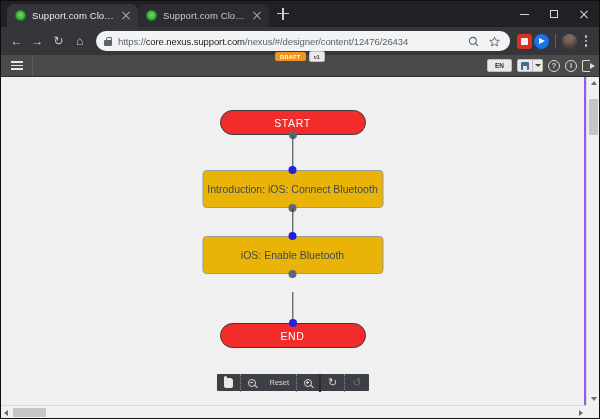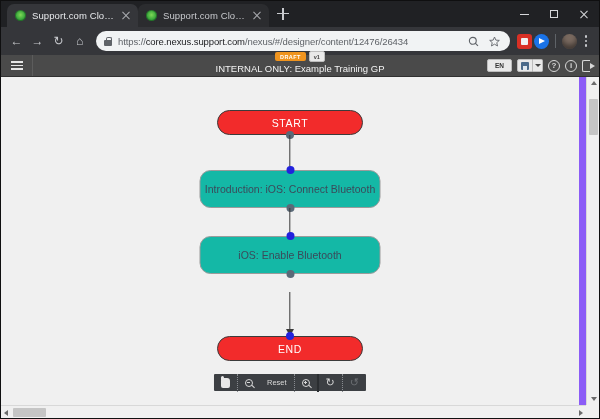--- a/index.html
+++ b/index.html
@@ -107,28 +107,28 @@
   .exit-icon { width: 13px; height: 12px; position: relative; }
   .exit-icon .bx { position: absolute; left: 0; top: 0; width: 8px; height: 12px;
                    border: 1.4px solid #d8d8d8; border-right: none; border-radius: 2px 0 0 2px; }
   .exit-icon .arw { position: absolute; right: 0; top: 3.2px; width: 0; height: 0;
                     border-left: 5px solid #d8d8d8; border-top: 3px solid transparent;
                     border-bottom: 3px solid transparent; }
 
   
   .canvas-wrap { flex: 1; position: relative; background: #f0f0f0; border-top: 1px solid #303030; }
   .canvas { position: absolute; left: 0; top: 0; right: 13px; bottom: 13px;
-            background: #f0f0f0; overflow: hidden; border-right: 7px solid #8b5cf6; }
+            background: #f0f0f0; overflow: hidden; border-right: 2px solid #8b5cf6; }
 
   .node { position: absolute; transform: translateX(-50%); left: 50%; }
   .pill { width: 146px; height: 25px; background: #f22b2b; border: 1px solid #3b3b3b;
           border-radius: 13px; display: flex; align-items: center; justify-content: center;
           color: #fff; font-size: 10.5px; letter-spacing: .6px; }
-  .box { width: 181px; height: 38px; background: #14b8a6; border: 1px solid #9b9b9b;
-         border-radius: 11px; display: flex; align-items: center; justify-content: center;
+  .box { width: 181px; height: 38px; background: #eab308; border: 1px solid #9b9b9b;
+         border-radius: 4px; display: flex; align-items: center; justify-content: center;
          color: #3b4a5a; font-size: 10.5px; }
   .port { position: absolute; left: 50%; width: 8px; height: 8px; border-radius: 50%;
           transform: translate(-50%, -50%); }
   .port.gray { background: #5a6a78; }
   .port.blue { background: #2222dd; }
   .port.bottom { top: 100%; }
   .port.top { top: 0; }
 
   .edge { position: absolute; left: 50%; width: 1.4px; background: #3a3a3a;
           transform: translateX(-50%); }
@@ -243,21 +243,20 @@
         <i></i>
         <i></i>
         <i></i>
       </div>
 
     <div class="apptitle-wrap">
       <div class="badges">
         <span class="badge-draft">DRAFT</span>
         <span class="badge-ver">v1</span>
       </div>
-      <div class="apptitle">INTERNAL ONLY: Example Training GP</div>
     </div>
 
     <div class="appbar-right">
       <div class="lang-btn">EN</div>
       <div class="save-group">
         <div class="save-btn">
             <span class="disk"></span>
           </div>
         <div class="save-caret">
             <span class="caret-d"></span>
@@ -290,21 +289,21 @@
       <div class="arrow" style="top:170px;"></div>
 
       <div class="node" style="top:159px;">
         <span class="port blue top"></span>
         <div class="box">iOS: Enable Bluetooth</div>
         <span class="port gray bottom"></span>
       </div>
       <div class="edge" style="top:215px; height:44px;"></div>
       <div class="arrow" style="top:252px;"></div>
 
-      <div class="node" style="top:259px;">
+      <div class="node" style="top:246px;">
         <span class="port blue top"></span>
         <div class="pill">END</div>
       </div>
 
       <div class="ztoolbar">
         <div class="ztool">
             <span class="hand"></span>
           </div>
         <div class="ztool sep">
             <span class="mag">

